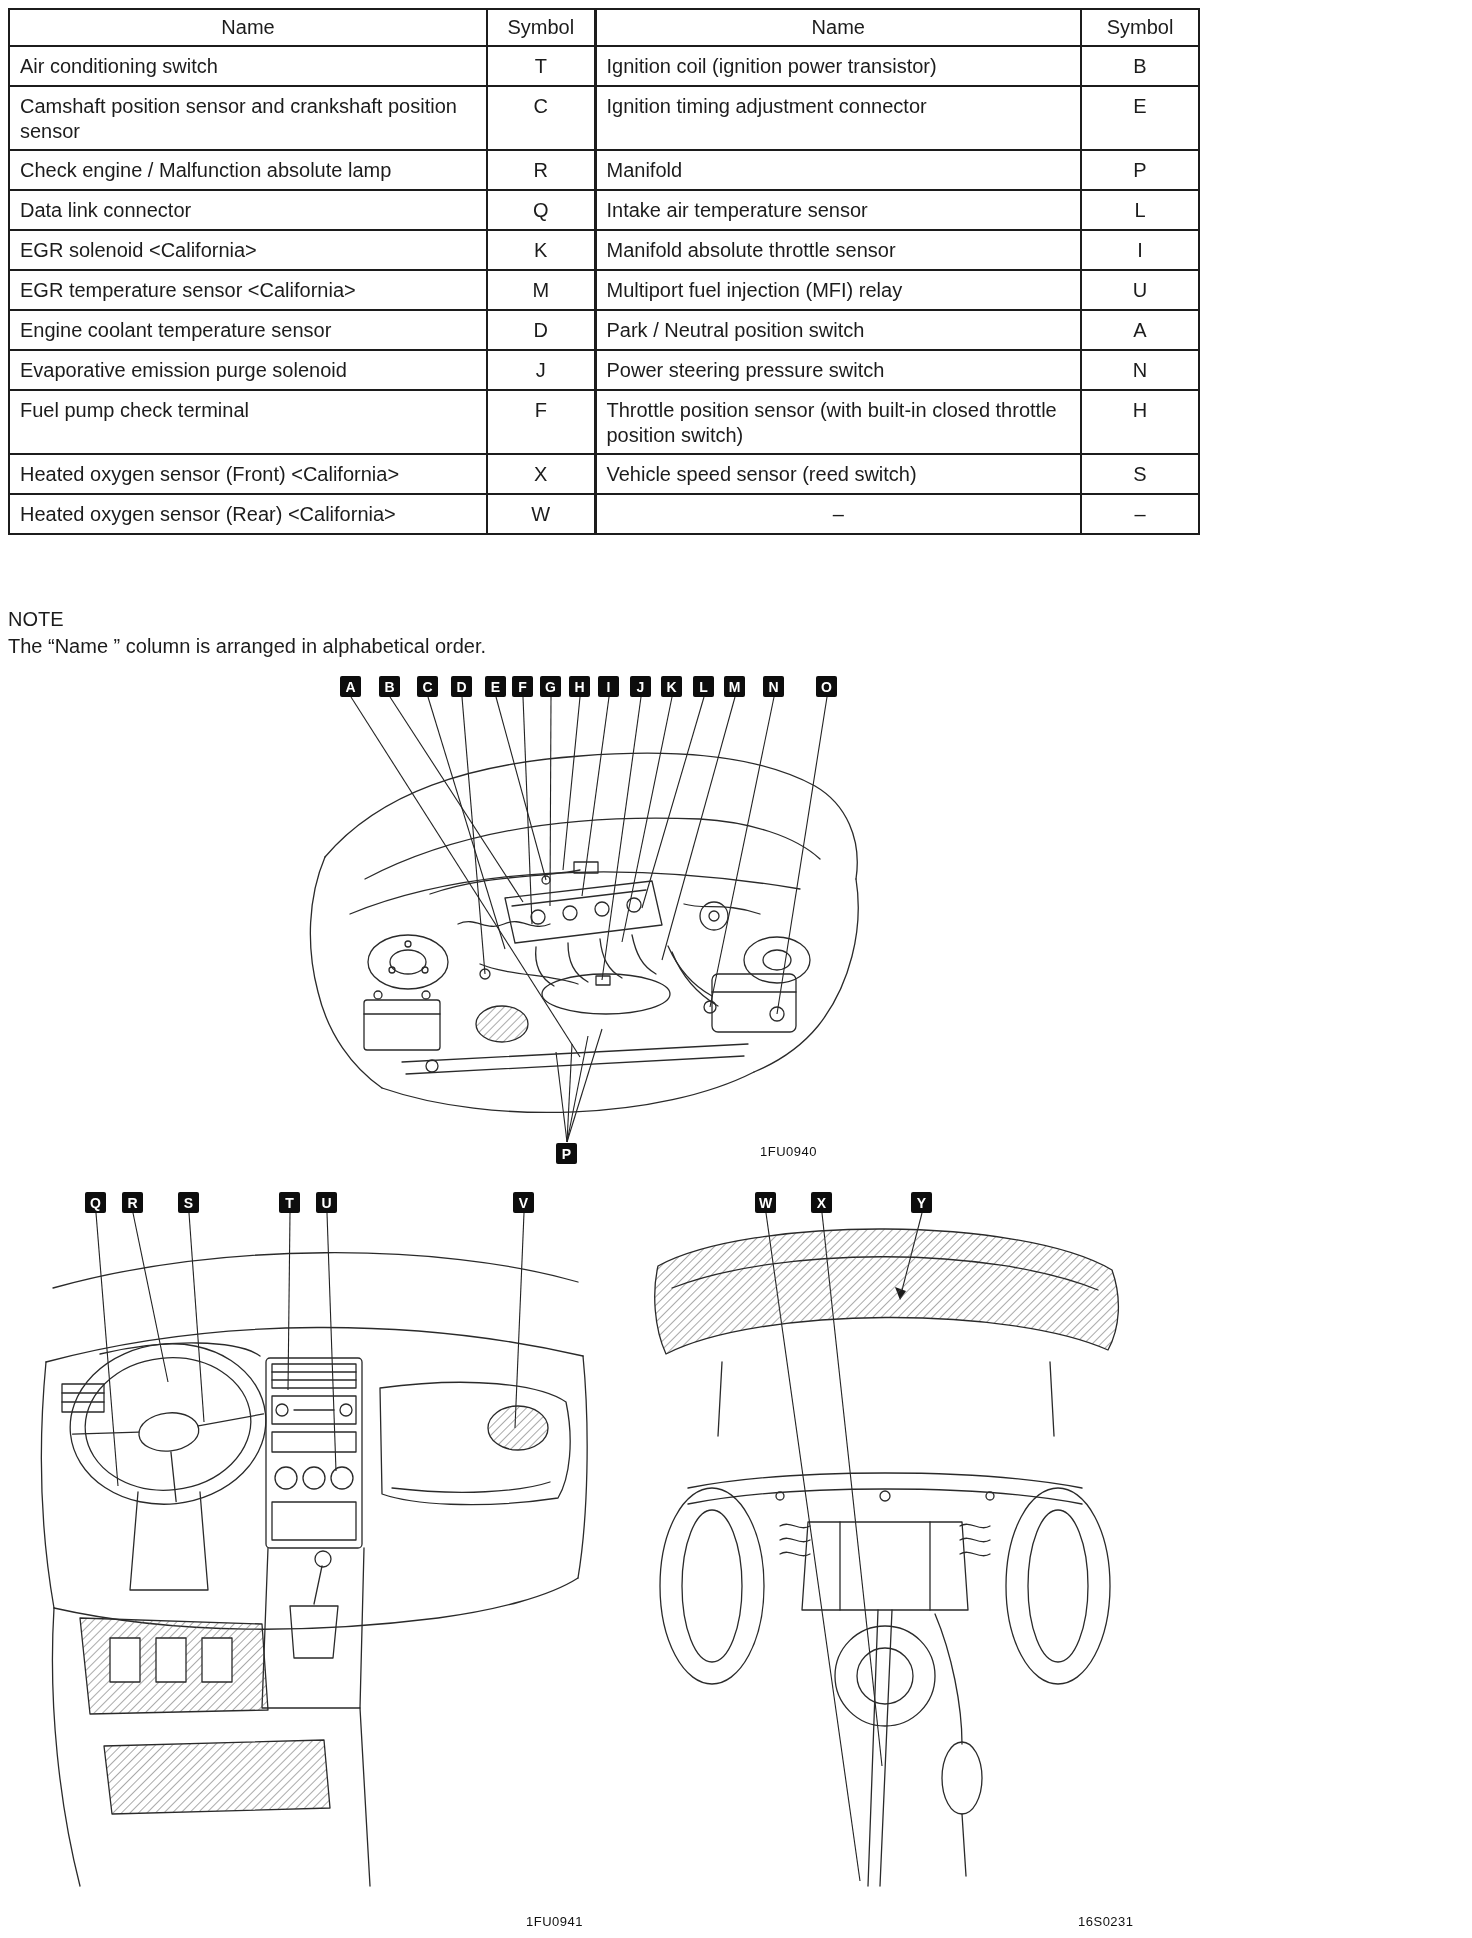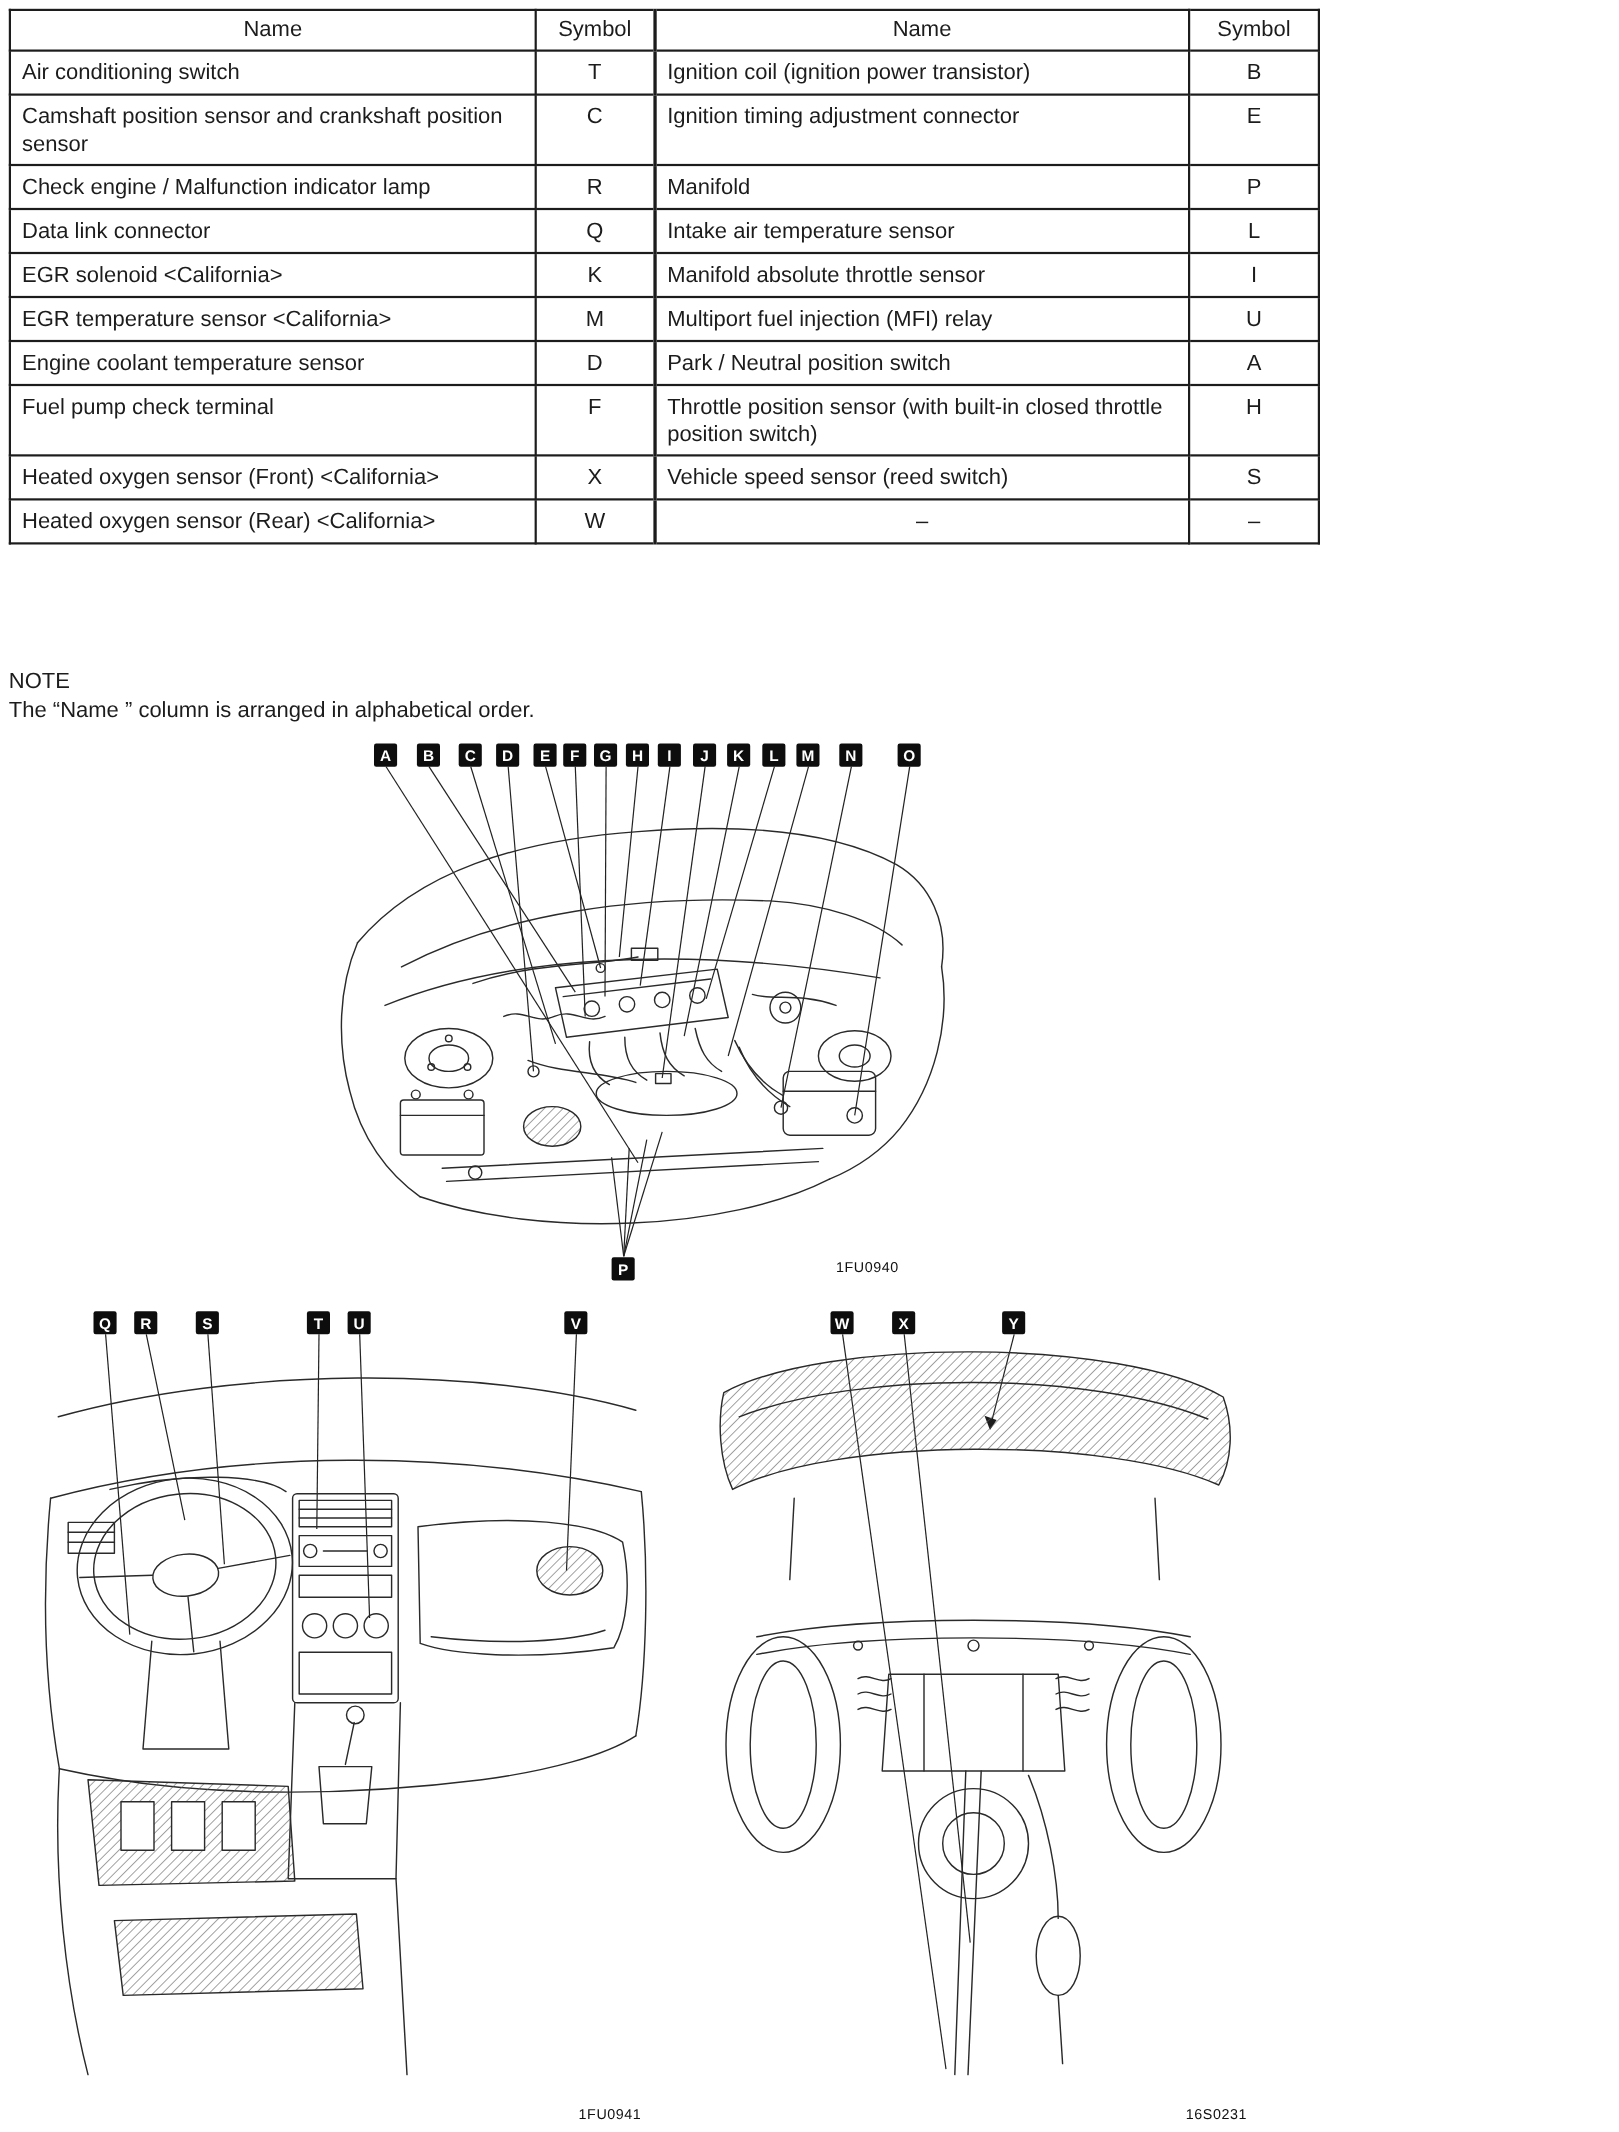--- a/index.html
+++ b/index.html
@@ -53,21 +53,21 @@
         <td class="col-name2">Ignition coil (ignition power transistor)</td>
         <td class="col-sym2">B</td>
       </tr>
       <tr>
         <td class="col-name1">Camshaft position sensor and crankshaft position sensor</td>
         <td class="col-sym1">C</td>
         <td class="col-name2">Ignition timing adjustment connector</td>
         <td class="col-sym2">E</td>
       </tr>
       <tr>
-        <td class="col-name1">Check engine / Malfunction indicator lamp</td>
+        <td class="col-name1">Check engine / Malfunction absolute lamp</td>
         <td class="col-sym1">R</td>
         <td class="col-name2">Manifold</td>
         <td class="col-sym2">P</td>
       </tr>
       <tr>
         <td class="col-name1">Data link connector</td>
         <td class="col-sym1">Q</td>
         <td class="col-name2">Intake air temperature sensor</td>
         <td class="col-sym2">L</td>
       </tr>
@@ -81,20 +81,26 @@
         <td class="col-name1">EGR temperature sensor &lt;California&gt;</td>
         <td class="col-sym1">M</td>
         <td class="col-name2">Multiport fuel injection (MFI) relay</td>
         <td class="col-sym2">U</td>
       </tr>
       <tr>
         <td class="col-name1">Engine coolant temperature sensor</td>
         <td class="col-sym1">D</td>
         <td class="col-name2">Park / Neutral position switch</td>
         <td class="col-sym2">A</td>
+      </tr>
+      <tr>
+        <td class="col-name1">Evaporative emission purge solenoid</td>
+        <td class="col-sym1">J</td>
+        <td class="col-name2">Power steering pressure switch</td>
+        <td class="col-sym2">N</td>
       </tr>
       <tr>
         <td class="col-name1">Fuel pump check terminal</td>
         <td class="col-sym1">F</td>
         <td class="col-name2">Throttle position sensor (with built-in closed throttle position switch)</td>
         <td class="col-sym2">H</td>
       </tr>
       <tr>
         <td class="col-name1">Heated oxygen sensor (Front) &lt;California&gt;</td>
         <td class="col-sym1">X</td>

